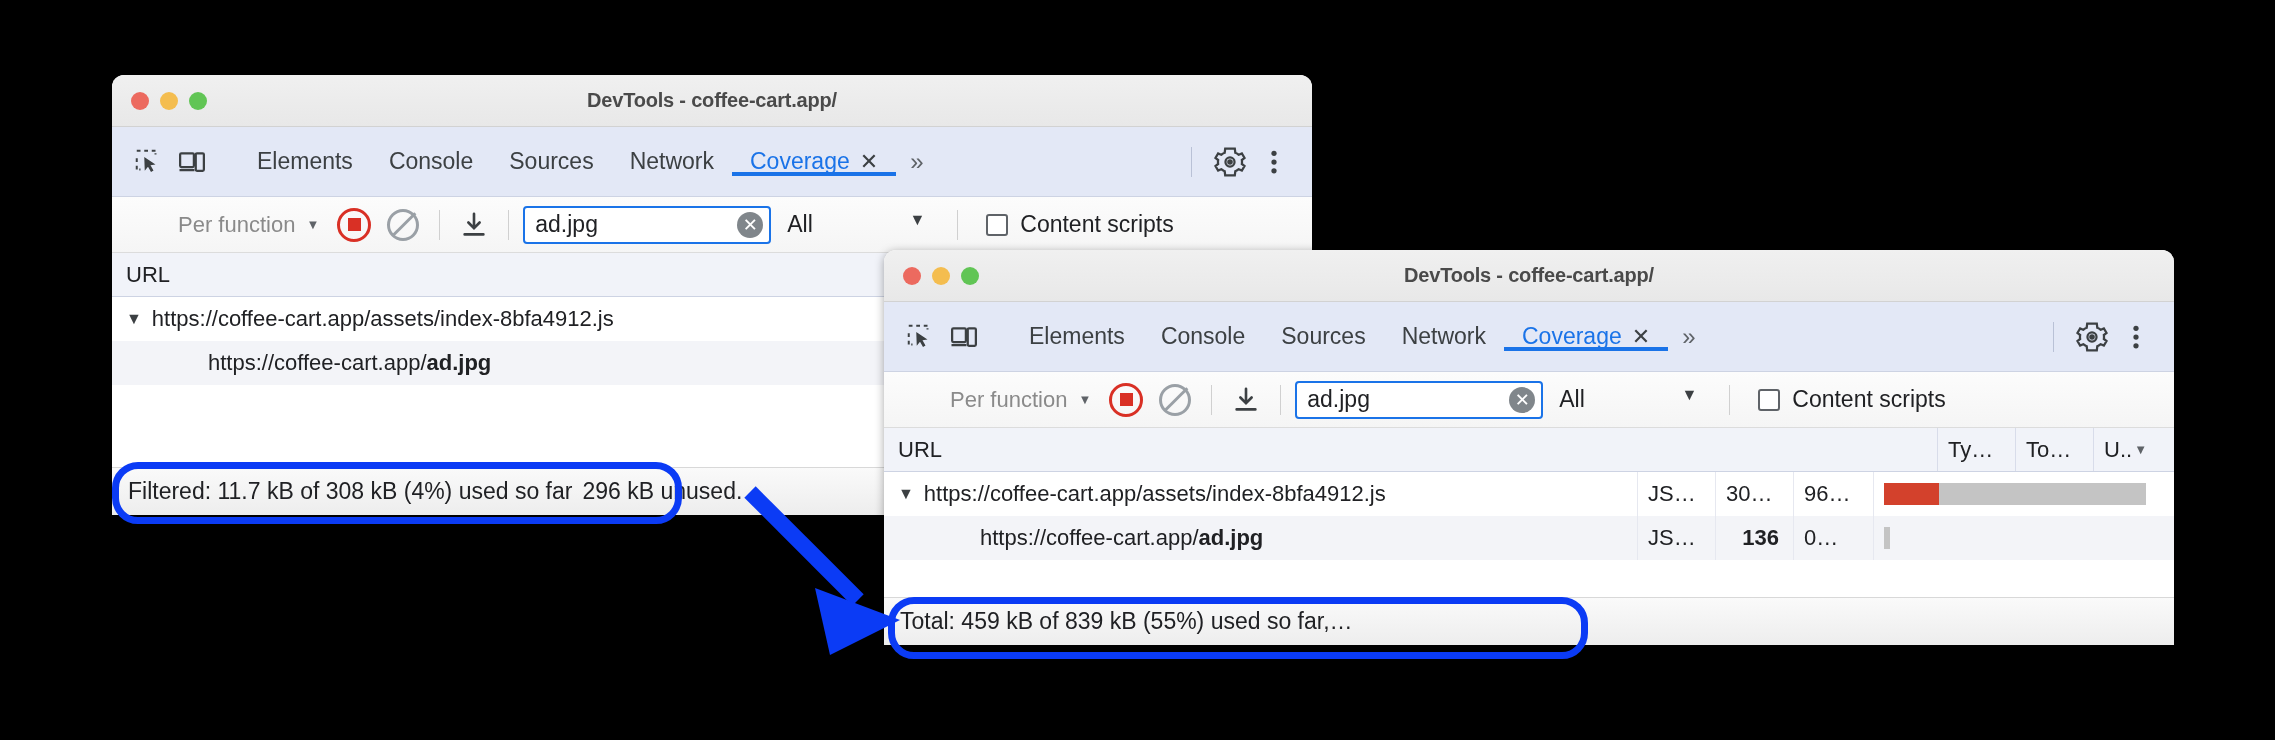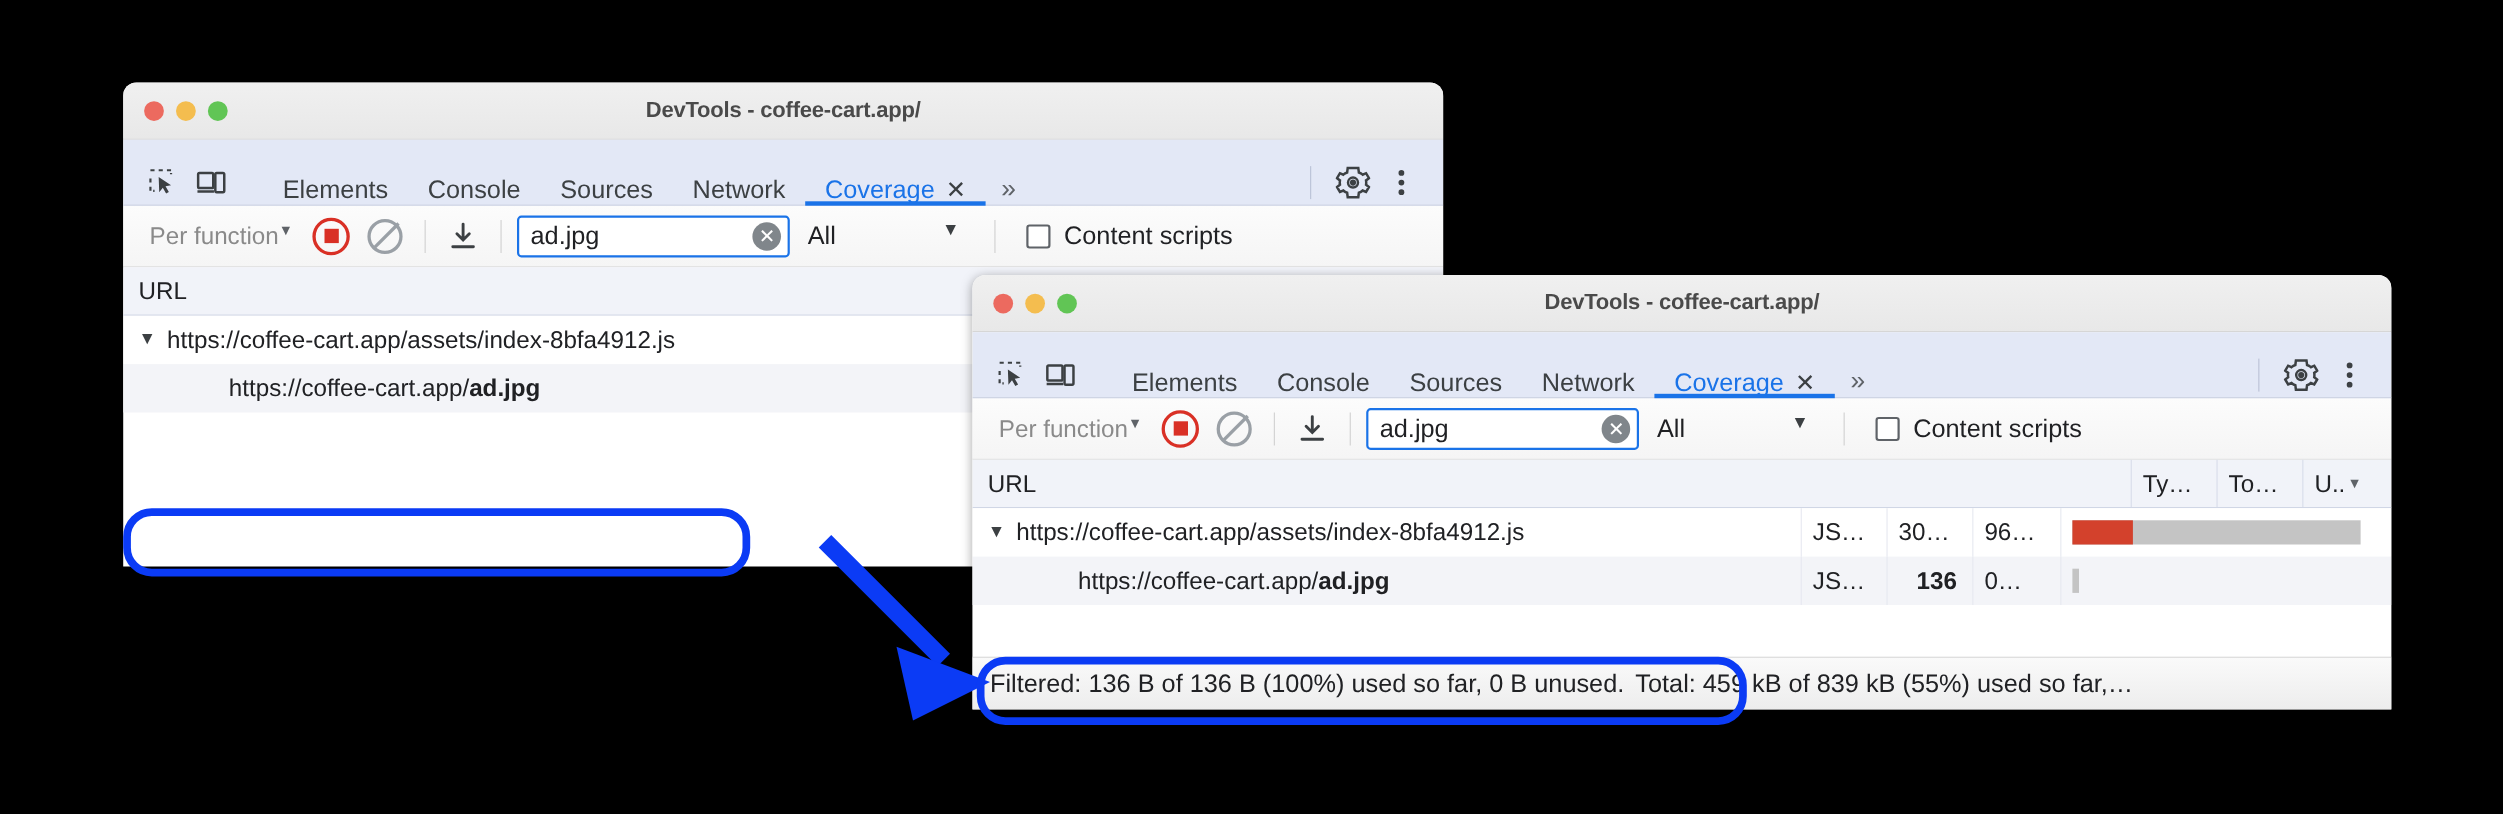--- a/index.html
+++ b/index.html
@@ -33,23 +33,23 @@
   .dot.yellow { background: #f4bd4f; }
   .dot.green  { background: #61c555; }
   .win-title {
     position: absolute; left: 0; right: 0; text-align: center;
     font-size: 20px; font-weight: bold; color: #4a4a4a;
     letter-spacing: -0.2px;
   }
 
   
   .tabstrip {
-    height: 60px;
+    height: 70px;
     background: #e3e8f6;
-    display: flex; align-items: flex-end;
+    display: flex; align-items: center;
     border-bottom: 1px solid #cdd3e3;
     position: relative;
   }
   .tool-icons { display: flex; align-items: center; gap: 4px; padding: 0 6px 0 16px; }
   .tb-icon {
     width: 40px; height: 40px;
     display: flex; align-items: center; justify-content: center;
   }
   .vsep { width: 1px; background: #b9c1d6; margin: 12px 10px; }
   .tabs { display: flex; align-items: stretch; }
@@ -74,22 +74,22 @@
   
   .ctoolbar {
     height: 56px;
     background: linear-gradient(#fcfcfc, #f5f5f5);
     border-bottom: 1px solid #dcdcdc;
     display: flex; align-items: center;
     padding: 0 8px 0 16px;
     gap: 2px;
   }
   .drop {
-    display: flex; align-items: flex-start; gap: 0;
-    font-size: 22px; color: #8a8a8a; padding: 0 8px;
+    display: flex; align-items: center; gap: 11px;
+    font-size: 22px; color: #8a8a8a; padding: 0 8px; margin-left: 42px;
   }
   .caret { font-size: 13px; color: #5f6368; }
   .rec-btn {
     width: 34px; height: 34px; border-radius: 50%;
     border: 3px solid #d93025; margin: 0 8px;
     display: flex; align-items: center; justify-content: center;
   }
   .rec-btn i { width: 13px; height: 13px; background: #d93025; display:block; }
   .ban {
     width: 32px; height: 32px; border-radius: 50%;
@@ -273,20 +273,24 @@
       <span class="twisty">▼</span>
       <span>https://coffee-cart.app/assets/index-8bfa4912.js</span>
     </div>
   </div>
   <div class="trow even">
     <div class="td url" style="flex:1; padding-left:64px;">
       <span><span>https://coffee-cart.app/</span><b>ad.jpg</b></span>
     </div>
   </div>
 
+  <div class="statusbar">
+    <span id="w1-filtered">Filtered: 11.7 kB of 308 kB (4%) used so far</span>
+    <span>296 kB unused.</span>
+  </div>
 </div>
 
 <div class="window" id="w2" style="left:884px; top:250px; width:1290px; height:395px;">
 
   <div class="titlebar">
     <div class="traffic">
       <span class="dot red"></span>
       <span class="dot yellow"></span>
       <span class="dot green"></span>
     </div>
@@ -409,21 +413,20 @@
     </div>
     <div class="td" style="width:78px">JS…</div>
     <div class="td" style="width:78px; justify-content:flex-end; padding-right:14px;font-weight:bold;">136</div>
     <div class="td" style="width:80px">0…</div>
     <div class="td" style="flex:0 0 300px">
       <div class="bar-thin"></div>
     </div>
   </div>
 
   <div class="statusbar">
-    <span id="w2-filtered">Filtered: 136 B of 136 B (100%) used so far, 0 B unused.</span>
     <span>Total: 459 kB of 839 kB (55%) used so far,…</span>
   </div>
 </div>
 
 <svg class="anno" width="2275" height="740">
   <g>
     <line x1="750" y1="492" x2="858" y2="600" stroke="#0b3bf5" stroke-width="16" stroke-linecap="butt"></line>
     <polygon points="900,620 815,588 830,655" fill="#0b3bf5"></polygon>
   </g>
 </svg>

